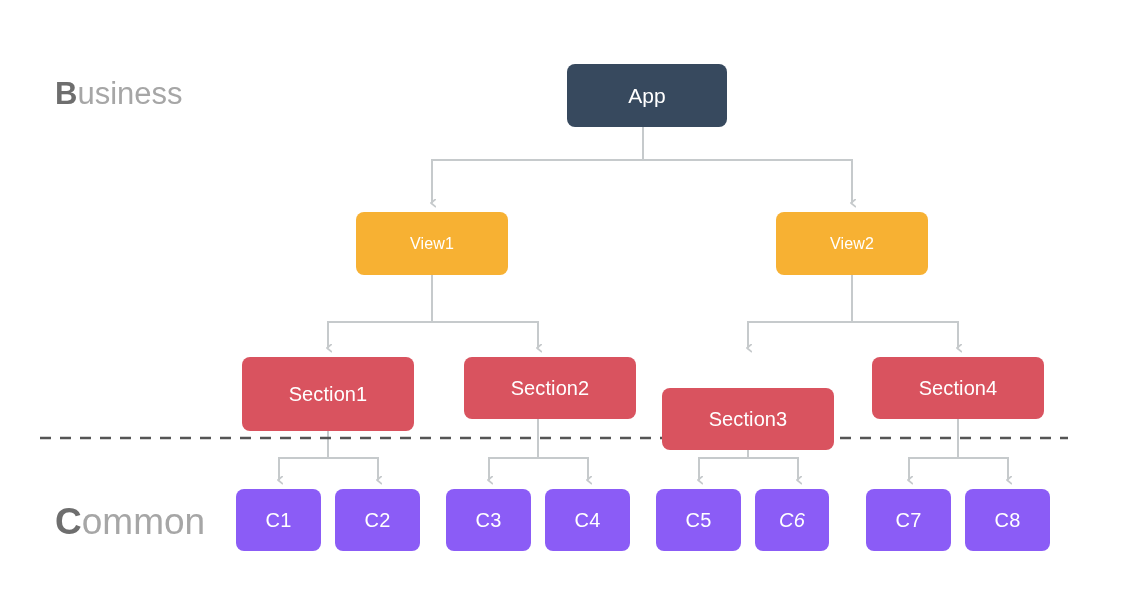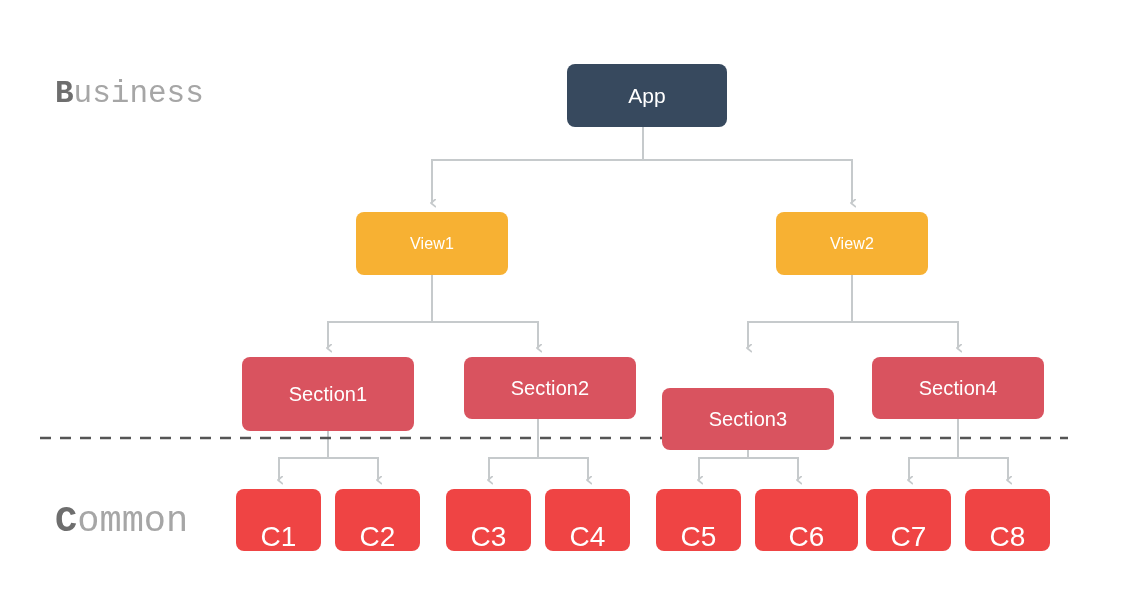--- a/index.html
+++ b/index.html
@@ -47,28 +47,27 @@
   }
   .node.view {
     background: #f7b133;
     font-size: 16px;
   }
   .node.section {
     background: #d9535f;
     font-size: 20px;
   }
   .node.common {
-    background: #ef4444;
-    font-size: 28px;
-    align-items: flex-end;
+    background: #8b5cf6;
+    font-size: 20px;
   }
   .zone-label {
     position: absolute;
     color: #a6a6a6;
-    font-family: Liberation Mono, monospace;
+    font-family: Liberation Sans, sans-serif;
     font-weight: 300;
     white-space: nowrap;
     line-height: 1;
   }
   .zone-label .cap {
     color: #6e6e6e;
     font-weight: 700;
   }
   .zone-label.business {
     font-size: 31px;
@@ -142,21 +141,21 @@
       </div>
       <div class="node common" style="left: 446px; top: 489px; width: 85px; height: 62px;">
         <span>C3</span>
       </div>
       <div class="node common" style="left: 545px; top: 489px; width: 85px; height: 62px;">
         <span>C4</span>
       </div>
       <div class="node common" style="left: 656px; top: 489px; width: 85px; height: 62px;">
         <span>C5</span>
       </div>
-      <div class="node common" style="left: 755px; top: 489px; width: 103px; height: 62px;">
+      <div class="node common" style="left: 755px; top: 489px; width: 74px; height: 62px; font-style: italic;">
         <span>C6</span>
       </div>
       <div class="node common" style="left: 866px; top: 489px; width: 85px; height: 62px;">
         <span>C7</span>
       </div>
       <div class="node common" style="left: 965px; top: 489px; width: 85px; height: 62px;">
         <span>C8</span>
       </div>
     </div>
 

